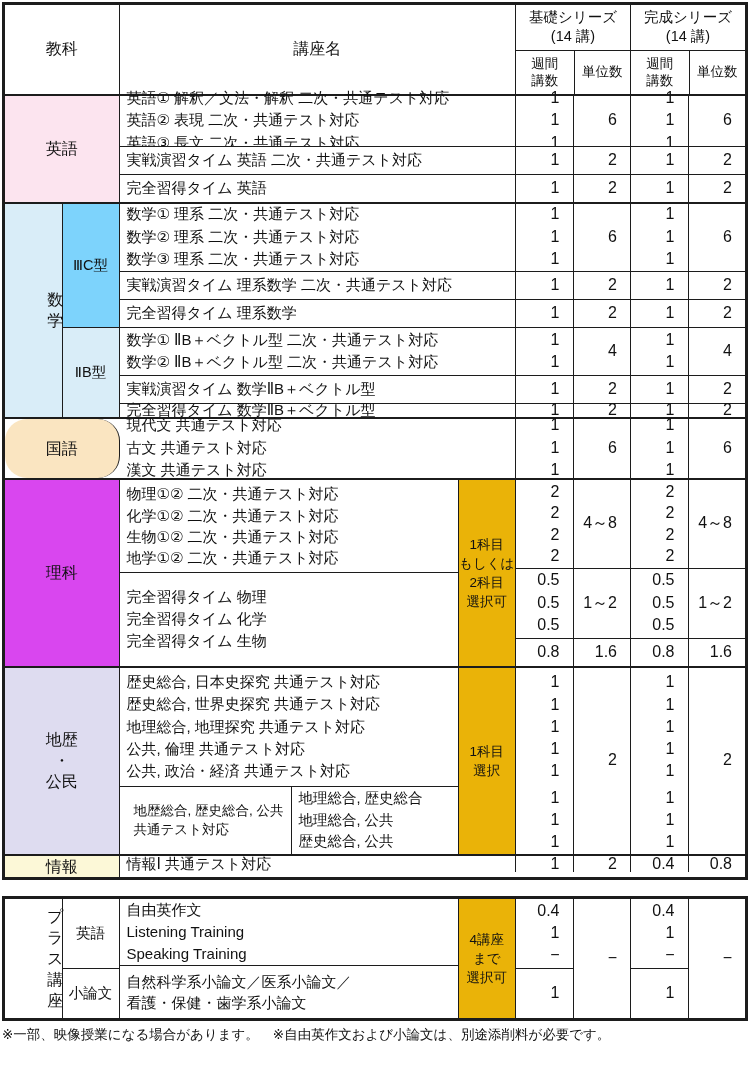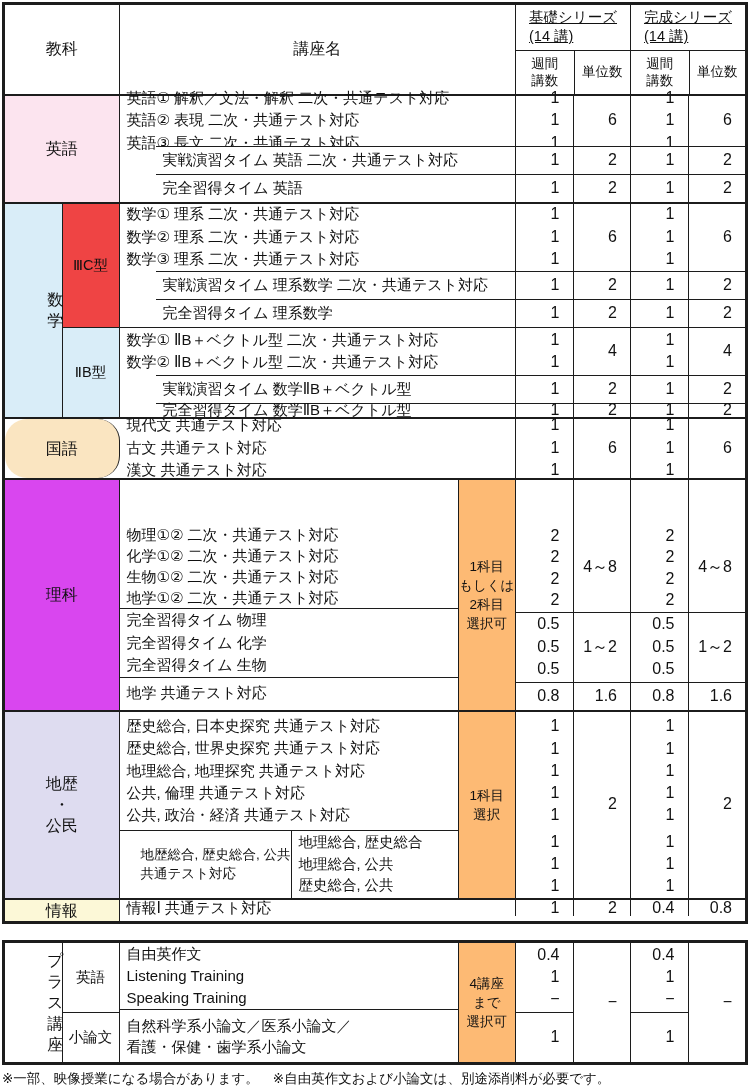--- a/index.html
+++ b/index.html
@@ -21,22 +21,22 @@
   .hdr { display: flex; height: 88.5px; }
   .h-subj {
     width: 114.5px; border-right: 1.5px solid var(--bd);
     display: flex; align-items: center; justify-content: center;
     font-size: 16px;
   }
   .h-course { flex: 1; display: flex; align-items: center; justify-content: center; font-size: 16px; }
   .h-series { width: 115px; border-left: 1.5px solid var(--bd); display: flex; flex-direction: column; }
   .h-series-title {
     height: 45.5px; border-bottom: 1.5px solid var(--bd);
-    display: flex; align-items: center; justify-content: center; text-align: left;
-    font-size: 14.5px; line-height: 19px; white-space: pre-line; text-decoration: underline;
+    display: flex; align-items: center; justify-content: center; text-align: center;
+    font-size: 14.5px; line-height: 19px; white-space: pre-line;
   }
   .h-sub { flex: 1; display: flex; }
   .h-weekly {
     width: 57.5px; display: flex; align-items: center; justify-content: center;
     text-align: center; font-size: 13.5px; line-height: 17px; white-space: pre-line;
   }
   .h-units {
     flex: 1; border-left: 1.5px solid var(--bd);
     display: flex; align-items: center; justify-content: center; font-size: 13.5px;
   }
@@ -51,52 +51,52 @@
   .subsubj {
     width: 57px; border-right: 1.5px solid var(--bd);
     display: flex; align-items: center; justify-content: center;
     font-size: 14.5px;
   }
   .vstack { flex: 1; display: flex; flex-direction: column; }
   .hrow { display: flex; }
   .bt { border-top: 1.5px solid var(--bd); }
   .body { flex: 1; display: flex; flex-direction: column; background: #fff; }
   .rg { display: flex; background: #fff; }
-  .rg + .rg { border-top: 1.5px solid var(--bd); margin-left: 36px; }
+  .rg + .rg { border-top: 1.5px solid var(--bd); }
   .courses {
     flex: 1; display: flex; align-items: center;
     padding-left: 7px; font-size: 15px; line-height: 22.4px; white-space: pre-line;
   }
   .num {
     width: 57.5px; border-left: 1.5px solid var(--bd);
     display: flex; align-items: center; justify-content: flex-end;
     padding-right: 13px; font-size: 16px; line-height: 22.4px;
     white-space: pre-line; text-align: right;
   }
   .note {
     width: 57.5px; border-left: 1.5px solid var(--bd);
     display: flex; align-items: center; justify-content: center; text-align: center;
-    font-size: 13.5px; line-height: 19px; white-space: pre-line; background: #fdba74;
+    font-size: 13.5px; line-height: 19px; white-space: pre-line; background: #eab308;
   }
   
   .vn { width: 57.5px; border-left: 1.5px solid var(--bd); display: flex; flex-direction: column; background:#fff; }
   .vc {
     display: flex; align-items: center; justify-content: flex-end;
     padding-right: 13px; font-size: 16px; line-height: 22.4px;
     white-space: pre-line; text-align: right;
   }
   
-  .r1 { height: 88px; margin-top: 44px; }  .r2 { height: 70px; } .r3 { height: 28px; }
+  .r1 { height: 88px; }  .r2 { height: 70px; } .r3 { height: 28px; }
   .lh4 { line-height: 21.2px; }
   
   .ch1 { height: 118px; } .ch2 { height: 68px; }
   .lh5 { line-height: 22.2px; }
   .combo-left {
     width: 172px; border-right: 1.5px solid var(--bd);
-    display: flex; align-items: center; padding-left: 21px;
+    display: flex; align-items: center; padding-left: 14px;
     font-size: 13.5px; line-height: 19px; white-space: pre-line;
   }
   .combo-right {
     flex: 1; display: flex; align-items: center; padding-left: 7px;
     font-size: 14.5px; line-height: 21.2px; white-space: pre-line;
   }
   
   .tbl-plus { margin-top: 16px; }
   .p1 { height: 70px; } .p2 { height: 49.5px; }
   .foot {
@@ -164,21 +164,21 @@
         <div class="num">2</div>
       </div>
     </div>
   </div>
 
   <div class="sec">
     <div class="subj subj-narrow" style="background: rgb(217, 237, 248);">数学</div>
     <div class="vstack">
 
       <div class="hrow">
-        <div class="subsubj" style="background: #ef4444;">ⅢC型</div>
+        <div class="subsubj" style="background: #7dd3fc;">ⅢC型</div>
         <div class="body">
           <div class="rg" style="height:67px">
             <div class="courses">数学① 理系 二次・共通テスト対応
 数学② 理系 二次・共通テスト対応
 数学③ 理系 二次・共通テスト対応</div>
             <div class="num">1
 1
 1</div>
             <div class="num">6</div>
             <div class="num">1
@@ -258,21 +258,20 @@
     <div class="subj" style="background: #d946ef;">理科</div>
     <div style="flex:1;display:flex">
       <div class="vstack">
         <div class="courses lh4 r1">物理①② 二次・共通テスト対応
 化学①② 二次・共通テスト対応
 生物①② 二次・共通テスト対応
 地学①② 二次・共通テスト対応</div>
         <div class="courses bt r2">完全習得タイム 物理
 完全習得タイム 化学
 完全習得タイム 生物</div>
-        <div class="courses bt r3">地学 共通テスト対応</div>
       </div>
       <div class="note">1科目
 もしくは
 2科目
 選択可</div>
       <div class="vn">
         <div class="vc lh4 r1">2
 2
 2
 2</div>

